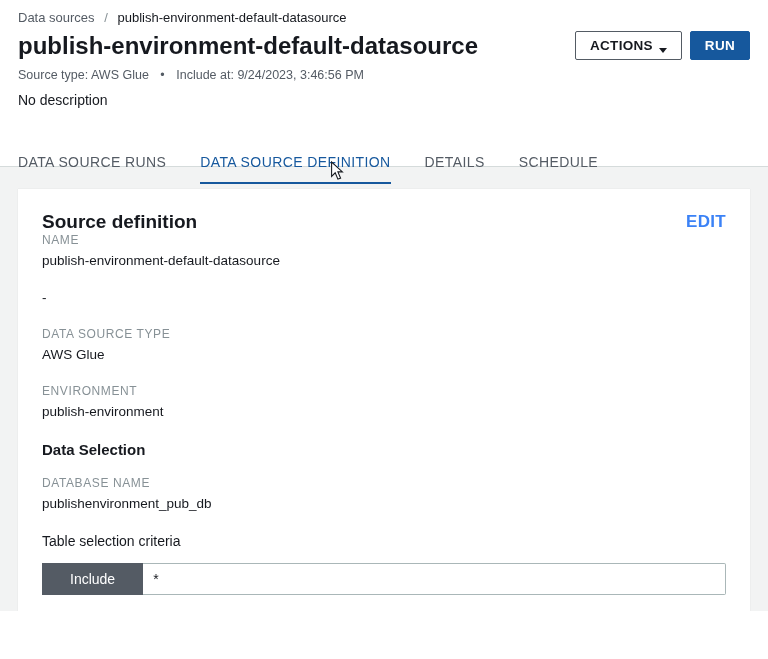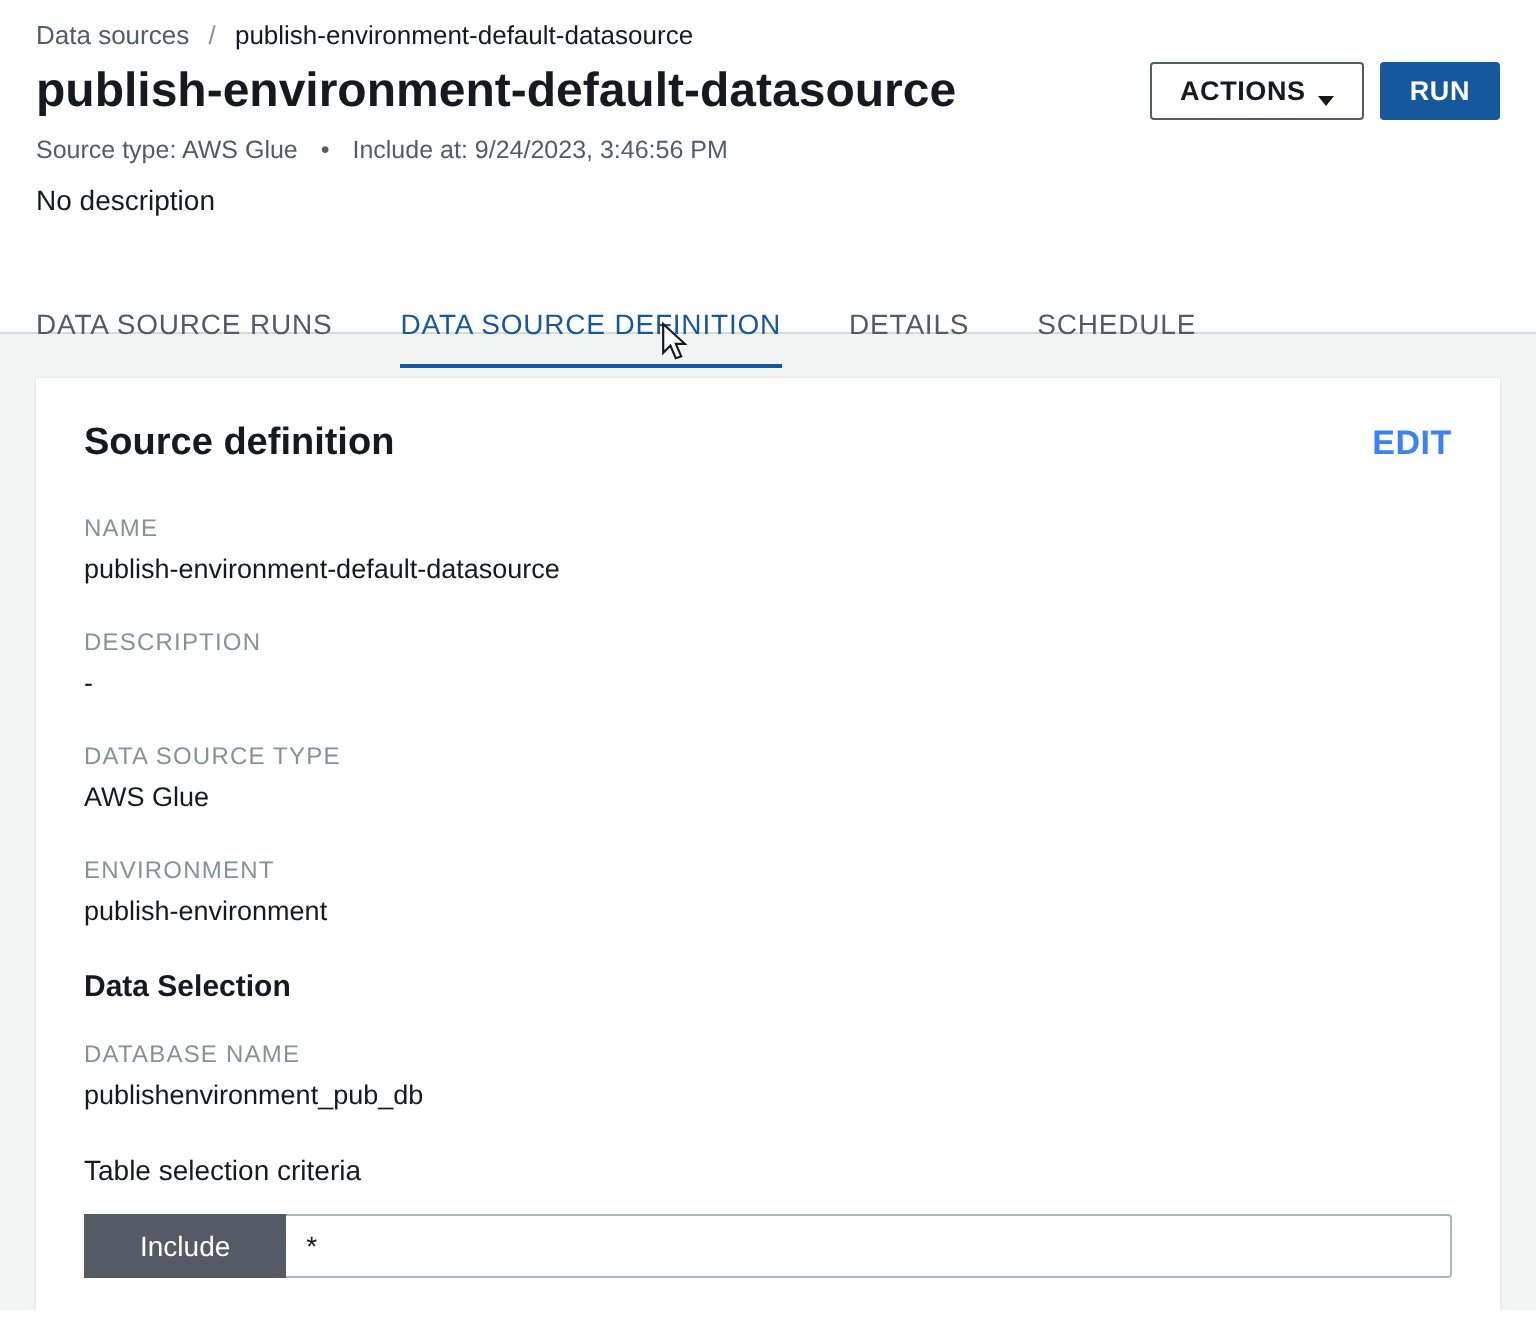--- a/index.html
+++ b/index.html
@@ -71,21 +71,21 @@
   }
   .content-region {
     background: #f2f3f3;
     padding: 22px 18px 0 18px;
   }
   .panel {
     background: #ffffff;
     padding: 22px 24px 16px 24px;
     box-shadow: 0 0 1px rgba(0,0,0,0.12);
   }
-  .panel-head { display: flex; justify-content: space-between; align-items: center; margin-bottom: 24px;}
+  .panel-head { display: flex; justify-content: space-between; align-items: center; }
   .panel-head h2 { font-size: 19px; font-weight: 700; }
   .edit-link { color: #3b82f6; font-weight: 700; font-size: 17px; cursor: pointer; letter-spacing: 0.3px;}
   .field { margin-bottom: 22px; }
   .field-label {
     font-size: 12px;
     letter-spacing: 0.6px;
     color: #879196;
     margin-bottom: 6px;
     text-transform: uppercase;
   }
@@ -169,21 +169,20 @@
       <h2>Source definition</h2>
       <span class="edit-link">EDIT</span>
     </div>
 
     <div class="field">
       <div class="field-label">NAME</div>
       <div class="field-value">publish-environment-default-datasource</div>
     </div>
 
     <div class="field">
-      <div class="field-label">DESCRIPTION</div>
       <div class="field-value">-</div>
     </div>
 
     <div class="field">
       <div class="field-label">DATA SOURCE TYPE</div>
       <div class="field-value">AWS Glue</div>
     </div>
 
     <div class="field">
       <div class="field-label">ENVIRONMENT</div>

